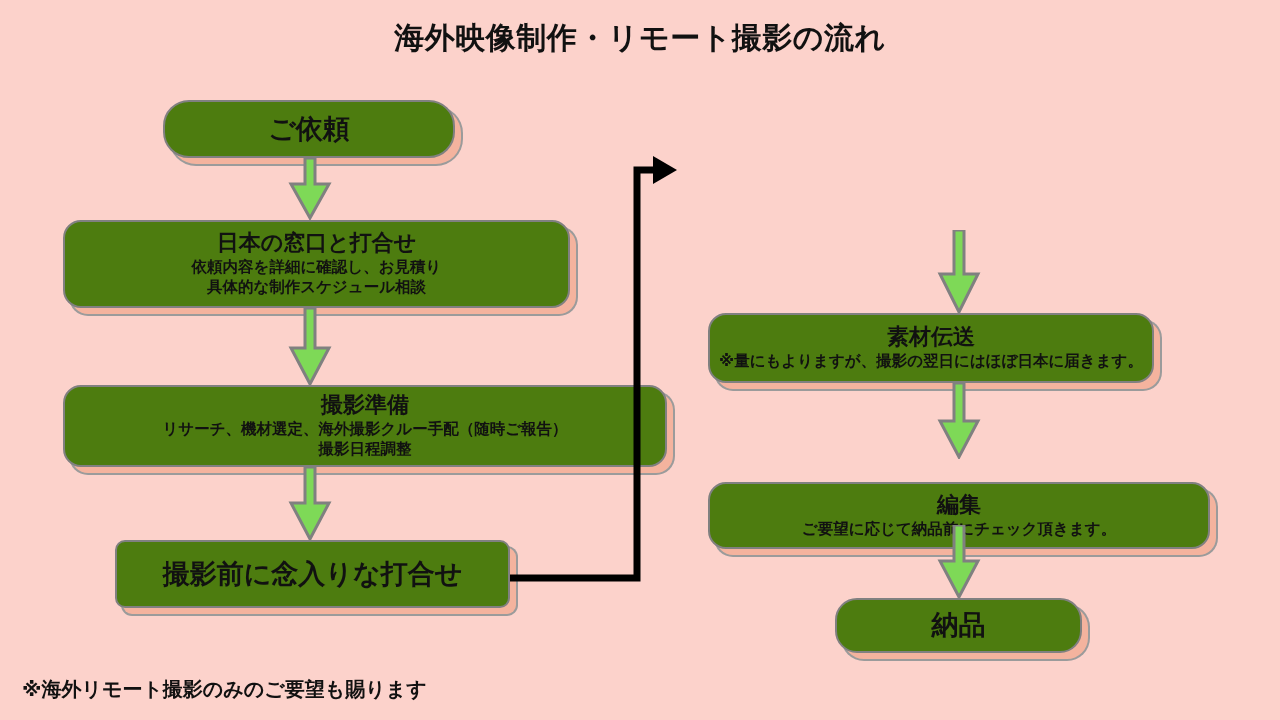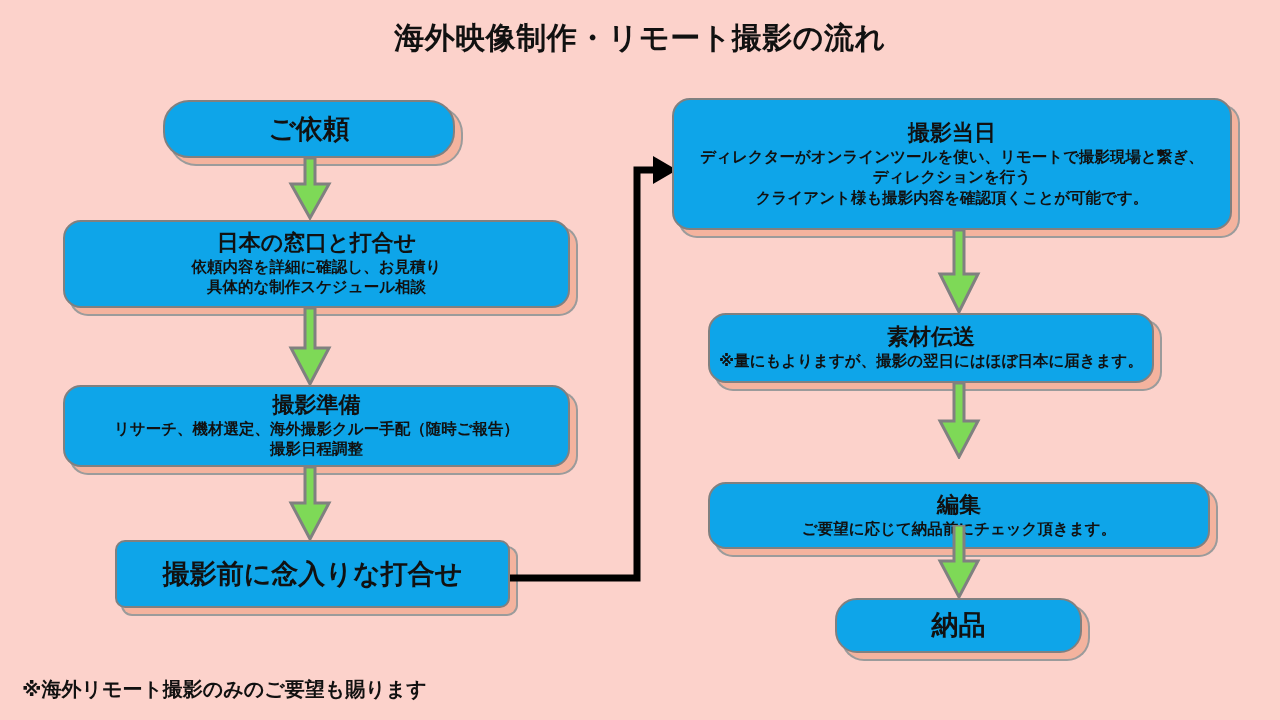--- a/index.html
+++ b/index.html
@@ -32,21 +32,21 @@
     font-weight: bold;
     color: #111111;
     letter-spacing: 0.5px;
     white-space: nowrap;
   }
 
   
   .node {
     position: absolute;
     box-sizing: border-box;
-    background: #0ea5e9;
+    background: #4d7c0f;
     border: 2px solid #808080;
     border-radius: 18px;
     box-shadow: 7px 7px 0 -1px #f4b39e, 7px 7px 0 1px #9b9b9b;
     display: flex;
     flex-direction: column;
     align-items: center;
     justify-content: center;
     text-align: center;
     color: #111111;
     padding: 14px 10px;
@@ -63,21 +63,21 @@
   .node .desc {
     font-size: 15.5px;
     font-weight: bold;
     line-height: 1.32;
     white-space: nowrap;
   }
 
   
   #node-request        { left: 163px; top: 100px;  width: 292px; height: 58px;  border-radius: 26px; }
   #node-japan-meeting  { left: 63px;  top: 220px;  width: 507px; height: 88px; }
-  #node-prep           { left: 63px;  top: 385px;  width: 507px; height: 82px; }
+  #node-prep           { left: 63px;  top: 385px;  width: 604px; height: 82px; }
   #node-premeeting     { left: 115px; top: 540px;  width: 395px; height: 68px; border-radius: 10px; }
   #node-shoot-day      { left: 672px; top: 98px;   width: 560px; height: 132px; }
   #node-transfer       { left: 708px; top: 313px;  width: 446px; height: 70px; }
   #node-edit           { left: 708px; top: 482px;  width: 502px; height: 67px; }
   #node-delivery       { left: 835px; top: 598px;  width: 247px; height: 55px; border-radius: 22px; }
 
   
   .arrow-green {
     position: absolute;
     width: 44px;
@@ -157,26 +157,20 @@
     <div class="heading big">撮影前に念入りな打合せ</div>
   </div>
 
   <div id="connector-elbow">
     <svg width="190" height="445" viewBox="0 0 190 445">
       <path d="M 15 428 L 142 428 L 142 20 L 162 20" fill="none" stroke="#000000" stroke-width="7" stroke-linejoin="miter" stroke-linecap="butt"></path>
       <polygon points="158,6 182,20 158,34" fill="#000000"></polygon>
     </svg>
   </div>
 
-  <div class="node" id="node-shoot-day">
-    <div class="heading">撮影当日</div>
-    <div class="desc">ディレクターがオンラインツールを使い、リモートで撮影現場と繋ぎ、</div>
-    <div class="desc">ディレクションを行う</div>
-    <div class="desc">クライアント様も撮影内容を確認頂くことが可能です。</div>
-  </div>
 
   <div class="arrow-green" id="arrow-4">
     <svg viewBox="0 0 44 84" preserveAspectRatio="none">
       <polygon points="17,0 27,0 27,44 41,44 22,82 3,44 17,44" fill="#7ed957" stroke="#808080" stroke-width="3" stroke-linejoin="miter"></polygon>
     </svg>
   </div>
 
   <div class="node" id="node-transfer">
     <div class="heading">素材伝送</div>
     <div class="desc">※量にもよりますが、撮影の翌日にはほぼ日本に届きます。</div>

